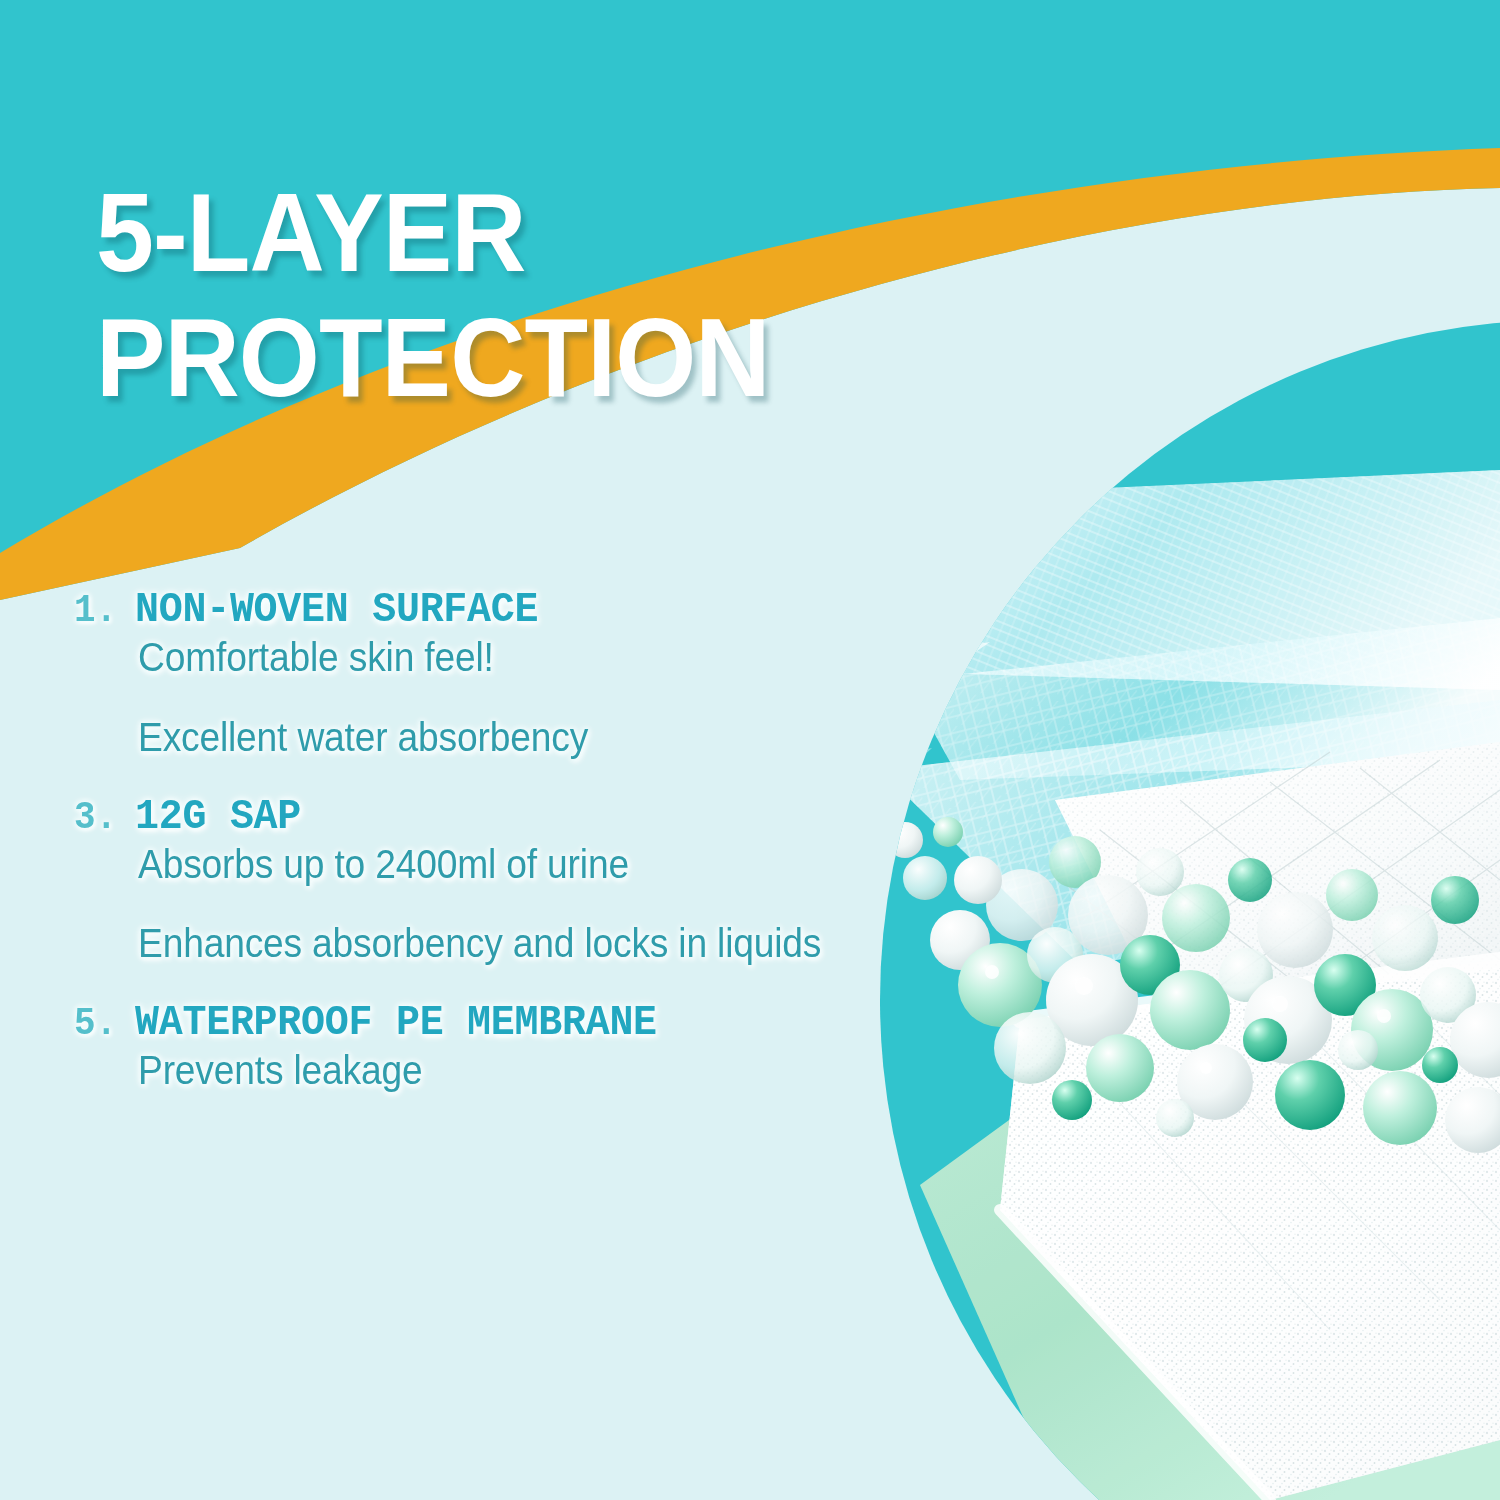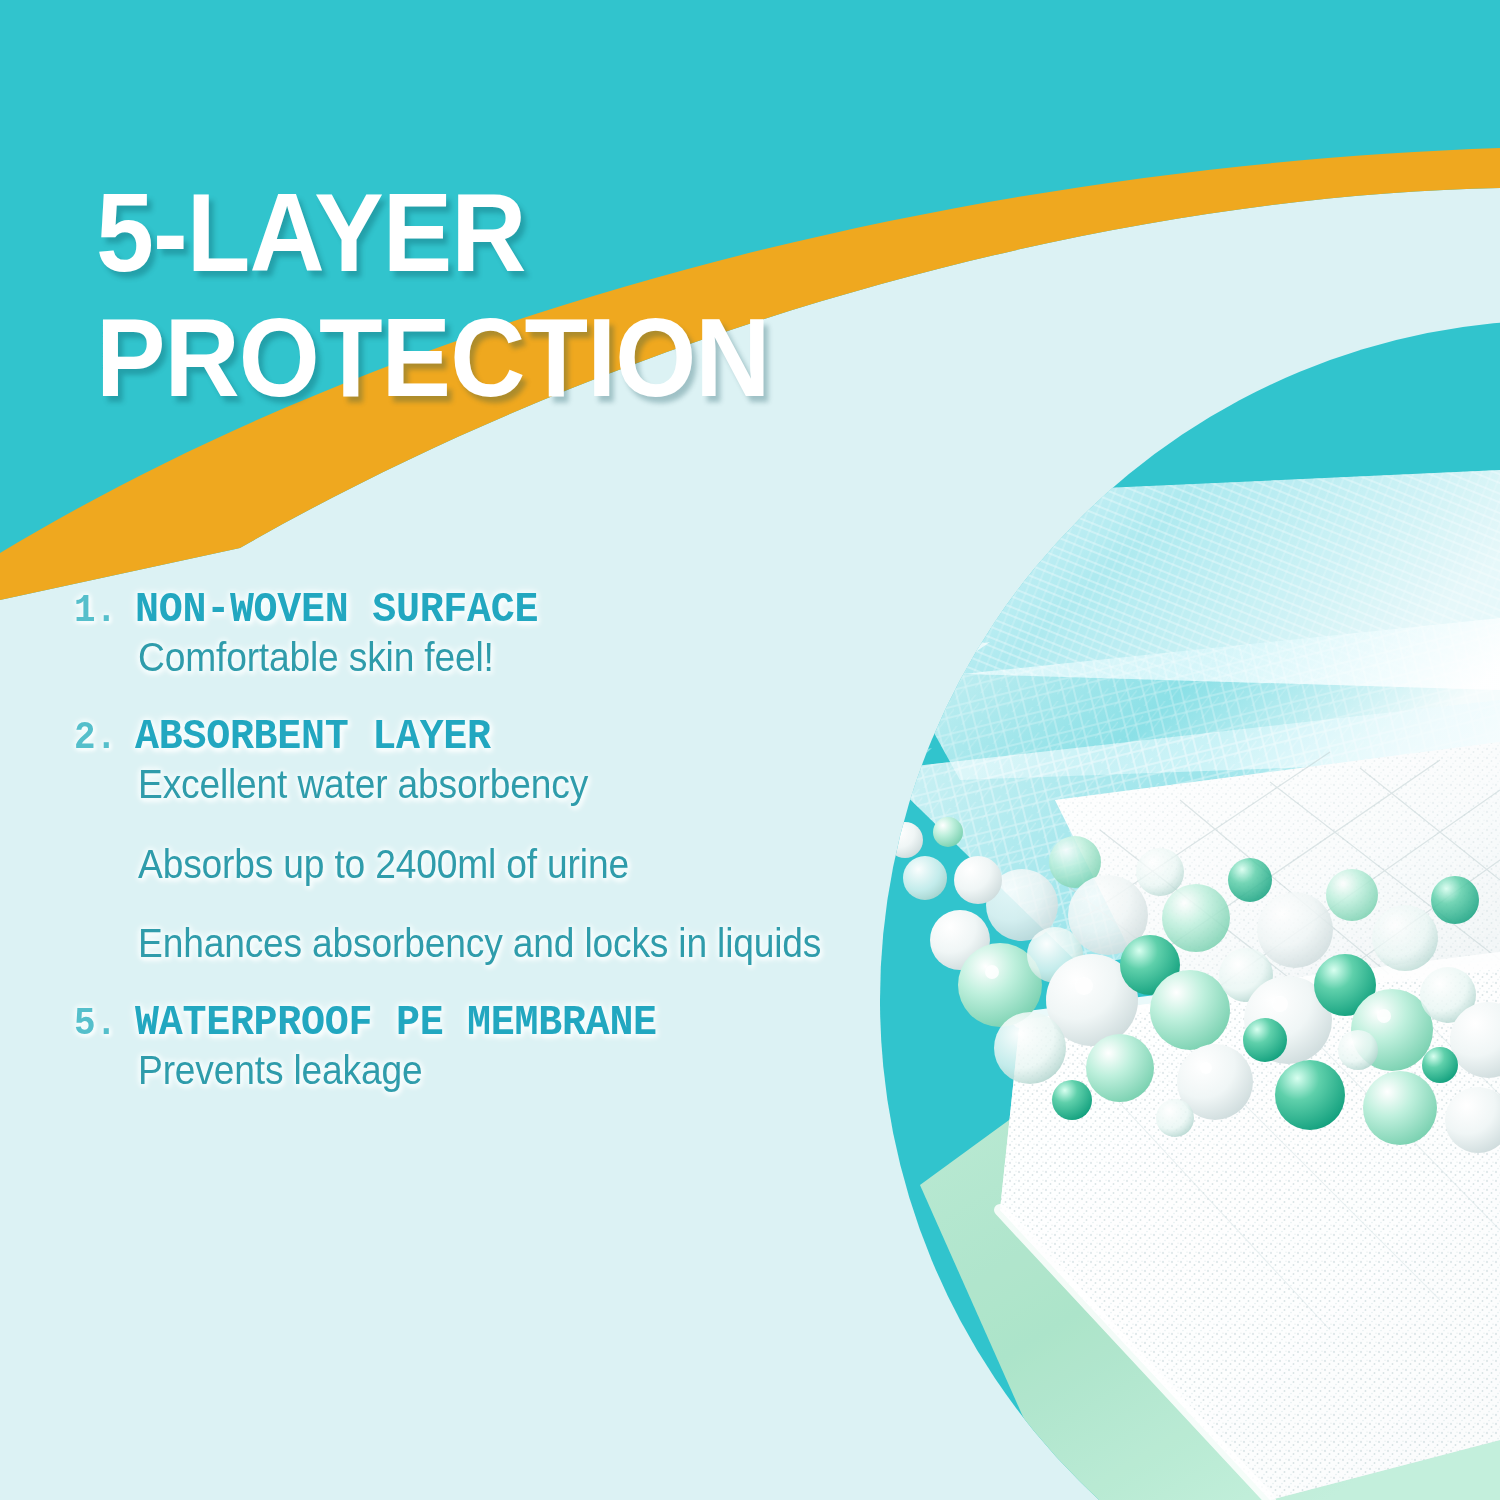--- a/index.html
+++ b/index.html
@@ -312,27 +312,27 @@
   <div id="features">
 
     <div class="feature">
       <div class="feature-head">
         <span class="feat-num">1.</span><span class="feat-title">NON-WOVEN SURFACE</span>
       </div>
       <div class="feat-sub">Comfortable skin feel!</div>
     </div>
 
     <div class="feature">
+      <div class="feat-sub">Excellent water absorbency</div>
+    </div>
+
+    <div class="feature">
       <div class="feature-head">
-        <span class="feat-num">2.</span><span class="feat-title">ABSORBENT LAYER</span>
+        <span class="feat-num">3.</span><span class="feat-title">12G SAP</span>
       </div>
-      <div class="feat-sub">Excellent water absorbency</div>
-    </div>
-
-    <div class="feature">
       <div class="feat-sub">Absorbs up to 2400ml of urine</div>
     </div>
 
     <div class="feature">
       <div class="feat-sub">Enhances absorbency and locks in liquids</div>
     </div>
 
     <div class="feature">
       <div class="feature-head">
         <span class="feat-num">5.</span><span class="feat-title">WATERPROOF PE MEMBRANE</span>

